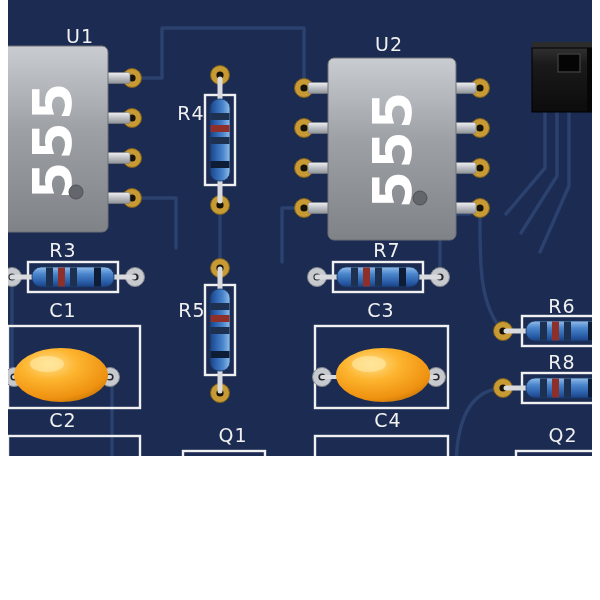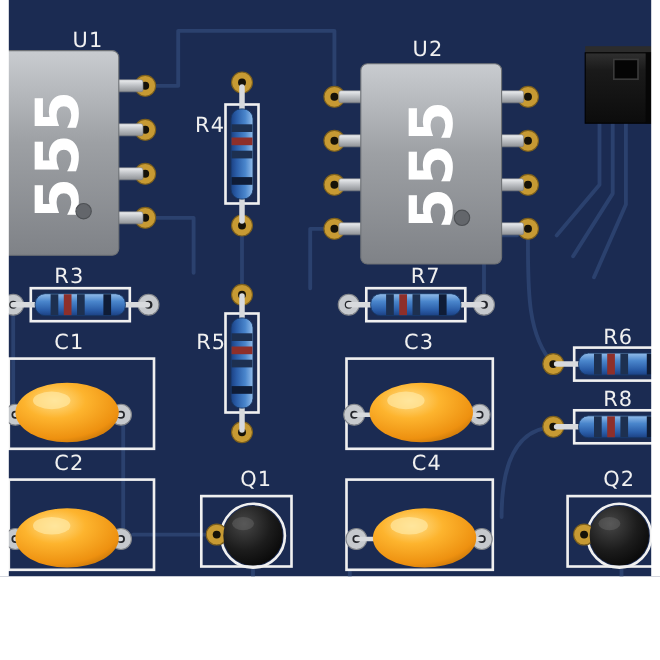--- a/index.html
+++ b/index.html
@@ -1,16 +1,16 @@
 <!DOCTYPE html>
 <html style="--frame: #ffffff; --board: #1b2b52; --trace: #2b416e; --silkscreen: #f0f0f0; --pad-gold: #c79a33; --pad-silver: #c6c9cd; --lead: #d8dadd; --resistor-body: #3a74c2; --capacitor-body: #f29e1a; --ic-body: #97999d; --connector-body: #141414;"><head>
 <meta charset="utf-8">
 <style>
   html,body{margin:0;padding:0;background:#ffffff;}
-  .stage{position:relative;width:600px;height:524px;overflow:hidden;background:var(--frame,#fff);}
+  .stage{position:relative;width:600px;height:456px;overflow:hidden;background:var(--frame,#fff);}
   svg{display:block;}
   .board-bg{fill:var(--board,#1b2b52);}
   .frame-strip{fill:var(--frame,#ffffff);}
   .trace{stroke:var(--trace,#2b416e);stroke-width:3.5;fill:none;stroke-linecap:round;stroke-linejoin:round;}
   .silk-outline{fill:none;stroke:var(--silkscreen,#f0f0f0);stroke-width:2.4;}
   .silk-text{fill:var(--silkscreen,#f0f0f0);font-family:"DejaVu Sans",sans-serif;font-size:19px;letter-spacing:1px;text-anchor:middle;}
   .ic-text{fill:#ffffff;font-family:"DejaVu Sans",sans-serif;font-size:54px;font-weight:bold;letter-spacing:2px;text-anchor:middle;}
   .lead{stroke:var(--lead,#d8dadd);stroke-width:5;stroke-linecap:round;fill:none;}
   .cap-lead{stroke:var(--lead,#d0d3d7);stroke-width:4;stroke-linecap:round;fill:none;}
   .pad-gold-outer{fill:var(--pad-gold,#c79a33);stroke:#7c5f1c;stroke-width:1;}

